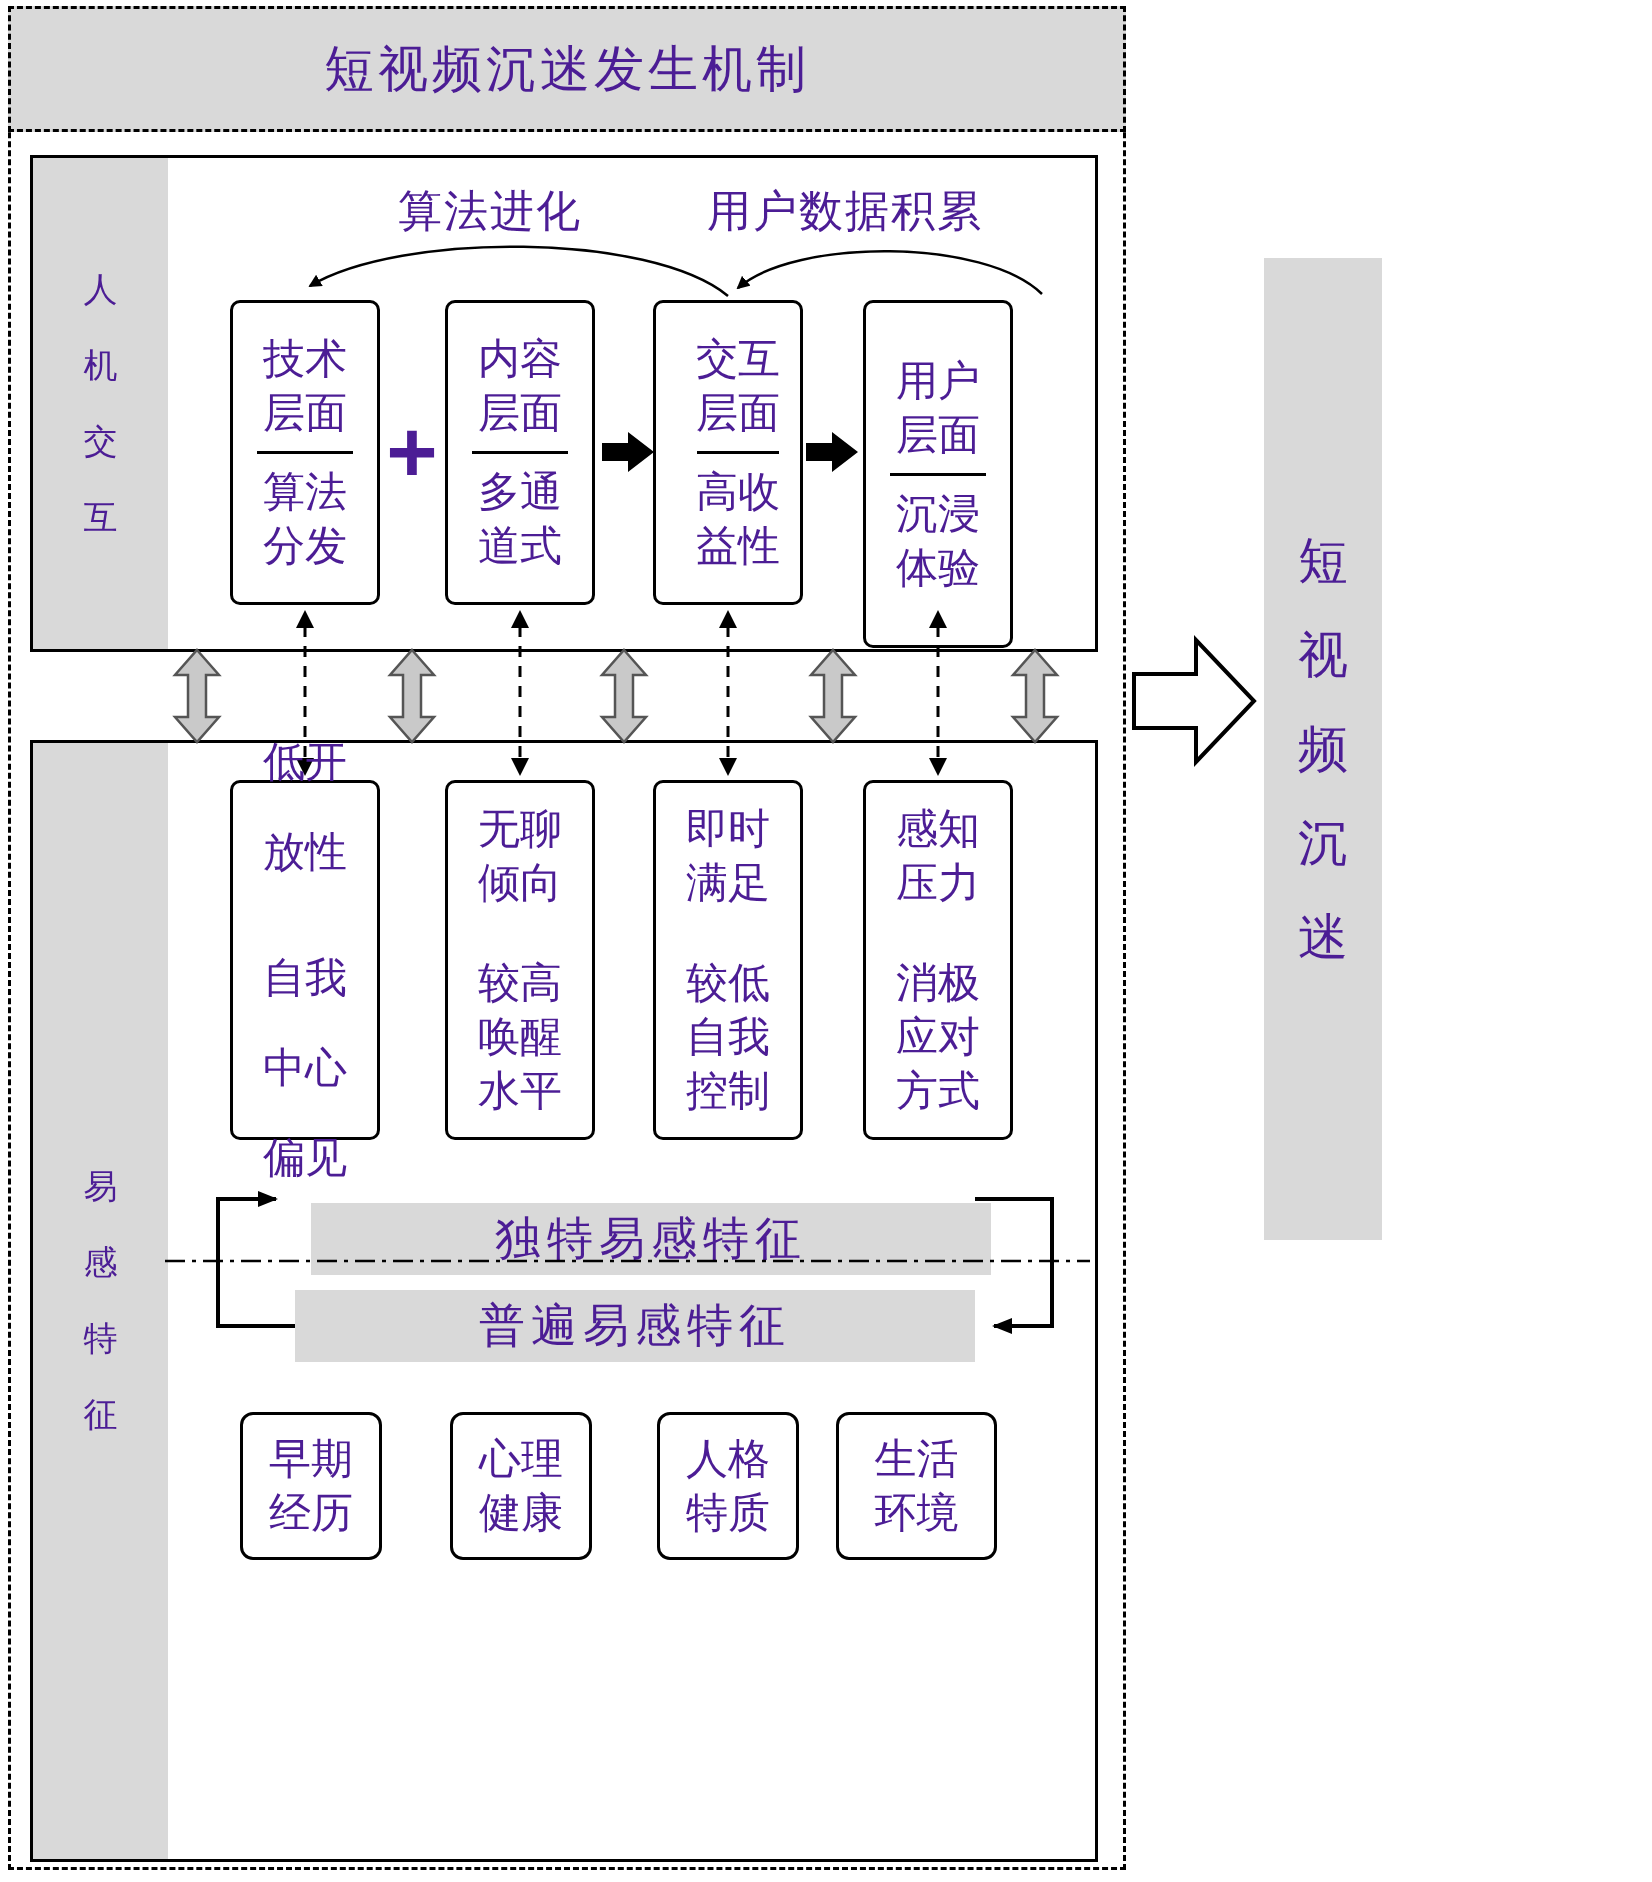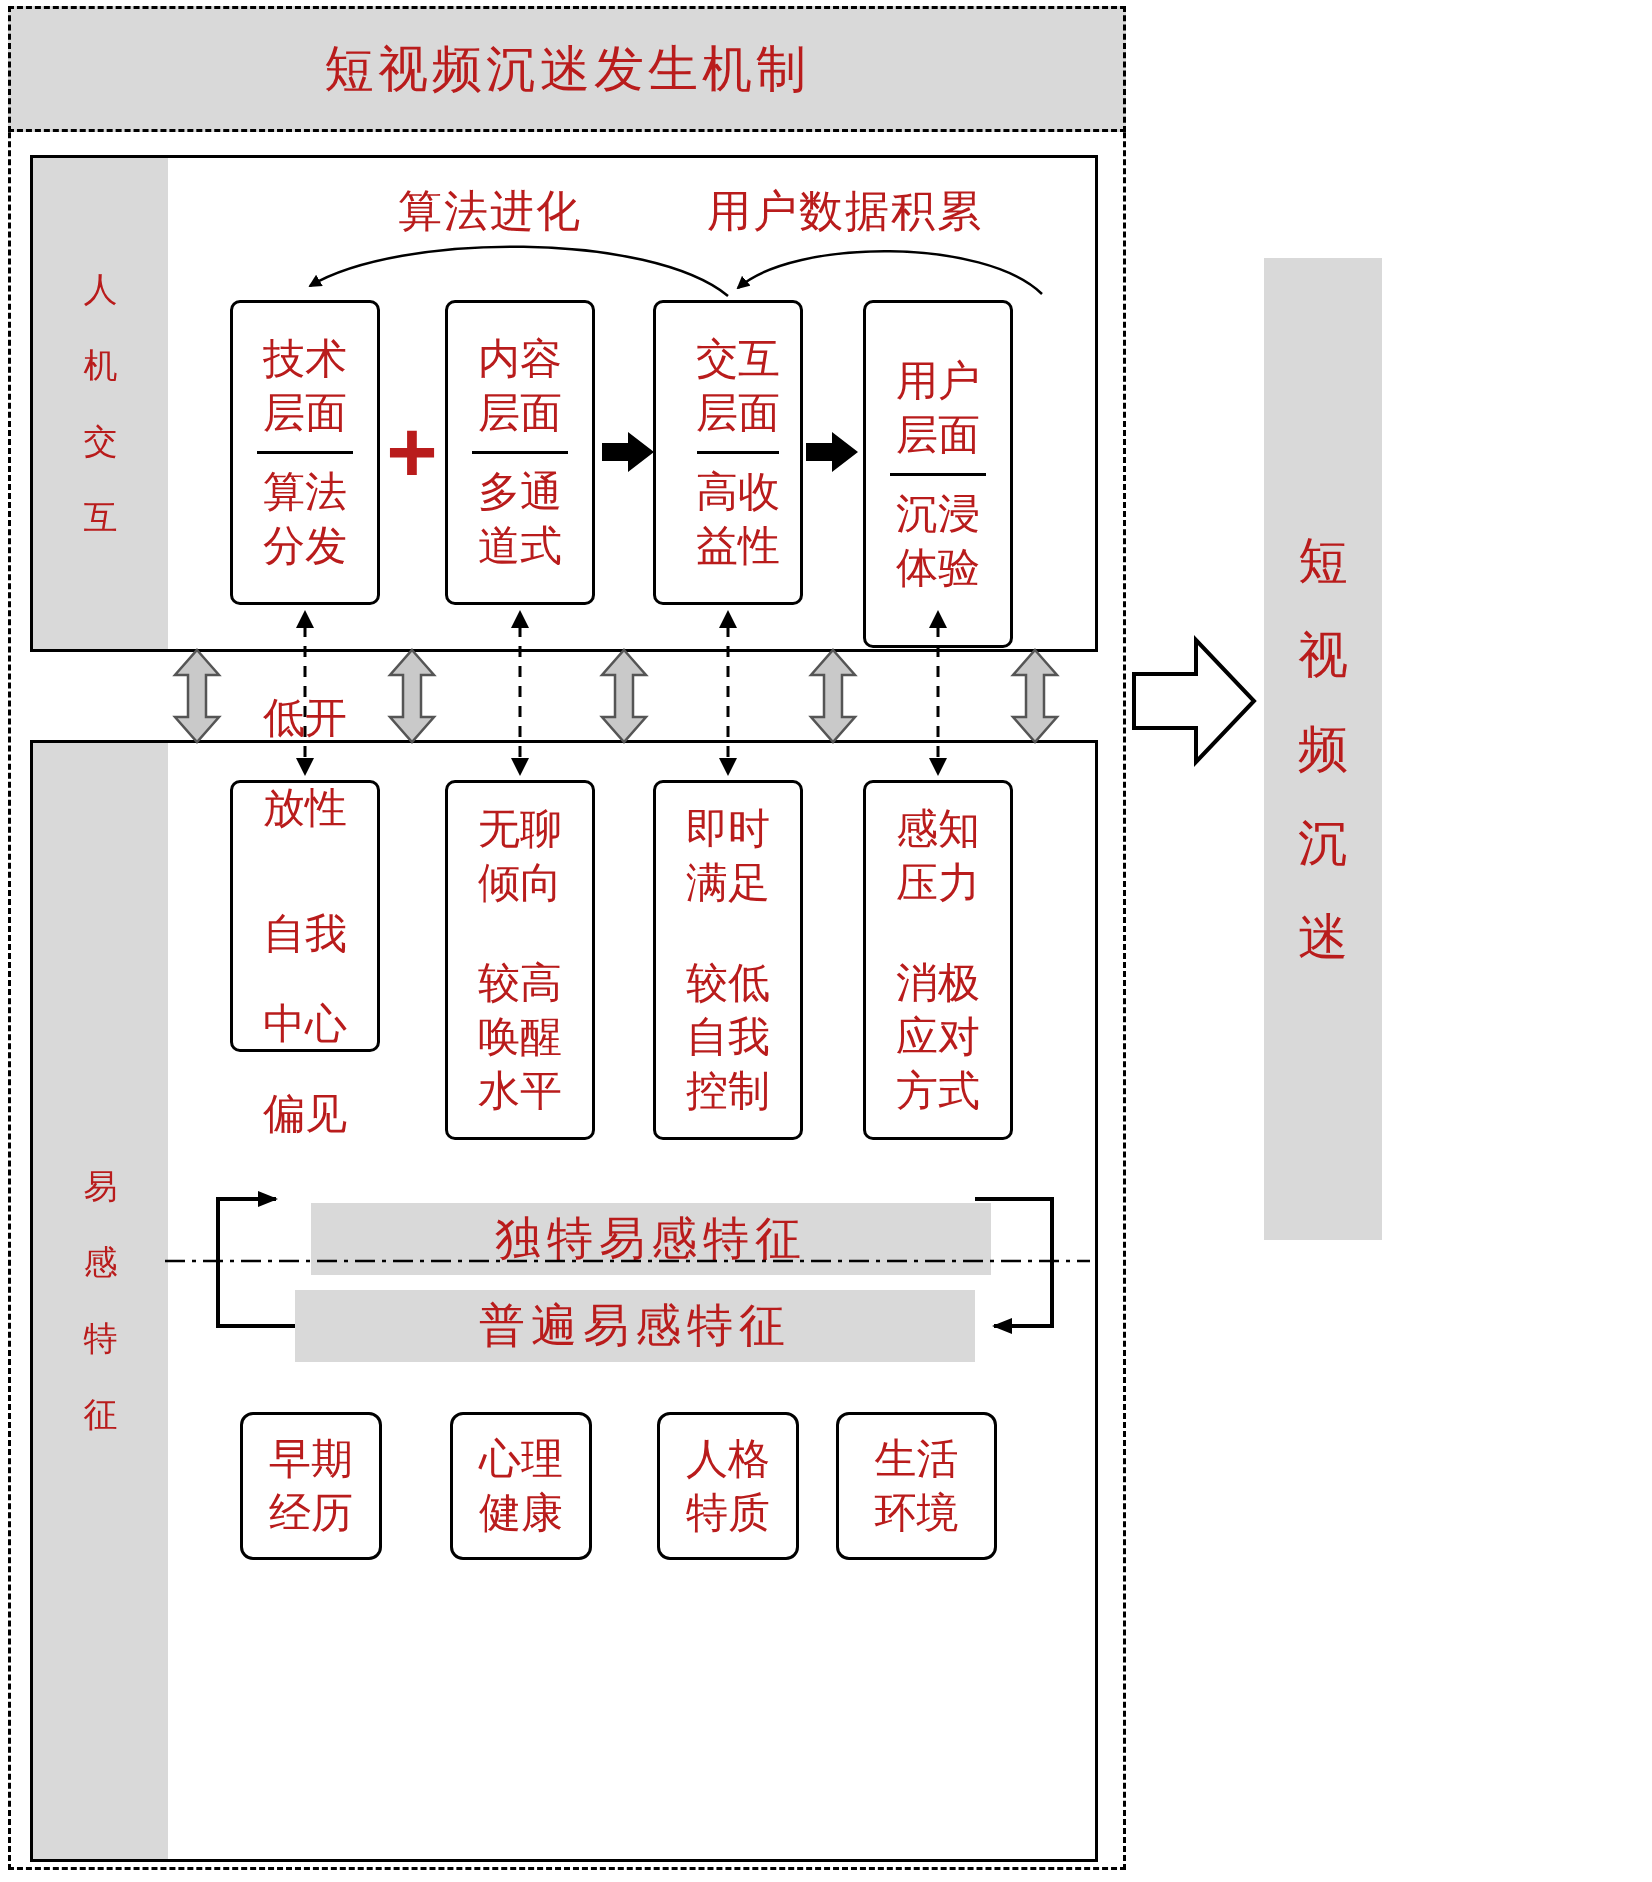--- a/index.html
+++ b/index.html
@@ -1,19 +1,19 @@
 <!DOCTYPE html>
 <html><head>
 <meta charset="utf-8">
 <style>
   * { margin:0; padding:0; box-sizing:border-box; }
   html,body { background:#ffffff; }
   .page {
     position:relative; width:1652px; height:1882px; background:#ffffff;
-    font-family:"Liberation Serif", serif; color:#b91c1c; overflow:hidden;
+    font-family:"Liberation Serif", serif; color:#4c1d95; overflow:hidden;
   }
   .abs { position:absolute; }
   .outer-frame { border:3px dashed #000; background:transparent; }
   .titlebar {
     border:3px dashed #000; background:#d9d9d9;
     display:flex; align-items:center; justify-content:center;
     font-size:50px; letter-spacing:4px;
   }
   .panel { border:3px solid #000; background:#ffffff; display:flex; }
   .side-strip {
@@ -154,21 +154,21 @@
   <svg class="abs" style="left:600px; top:648px;" width="48" height="96">
     <polygon points="24,2 46,27 33,27 33,69 46,69 24,94 2,69 15,69 15,27 2,27" fill="#c9c9c9" stroke="#555" stroke-width="2.5"></polygon>
   </svg>
   <svg class="abs" style="left:809px; top:648px;" width="48" height="96">
     <polygon points="24,2 46,27 33,27 33,69 46,69 24,94 2,69 15,69 15,27 2,27" fill="#c9c9c9" stroke="#555" stroke-width="2.5"></polygon>
   </svg>
   <svg class="abs" style="left:1011px; top:648px;" width="48" height="96">
     <polygon points="24,2 46,27 33,27 33,69 46,69 24,94 2,69 15,69 15,27 2,27" fill="#c9c9c9" stroke="#555" stroke-width="2.5"></polygon>
   </svg>
 
-  <div class="abs node" style="left:230px; top:780px; width:150px; height:272px;gap:36px;">
+  <div class="abs node" style="left:230px; top:780px; width:150px; height:360px;gap:36px;">
     <span>低开</span>
     <span>放性</span>
     <div class="gapline"></div>
     <span>自我</span>
     <span>中心</span>
     <span>偏见</span>
   </div>
 
   <div class="abs node" style="left:445px; top:780px; width:150px; height:360px;">
     <span>无聊</span>

